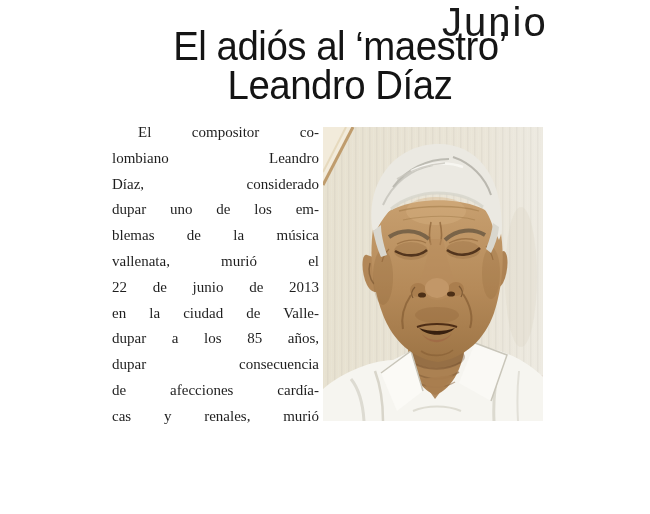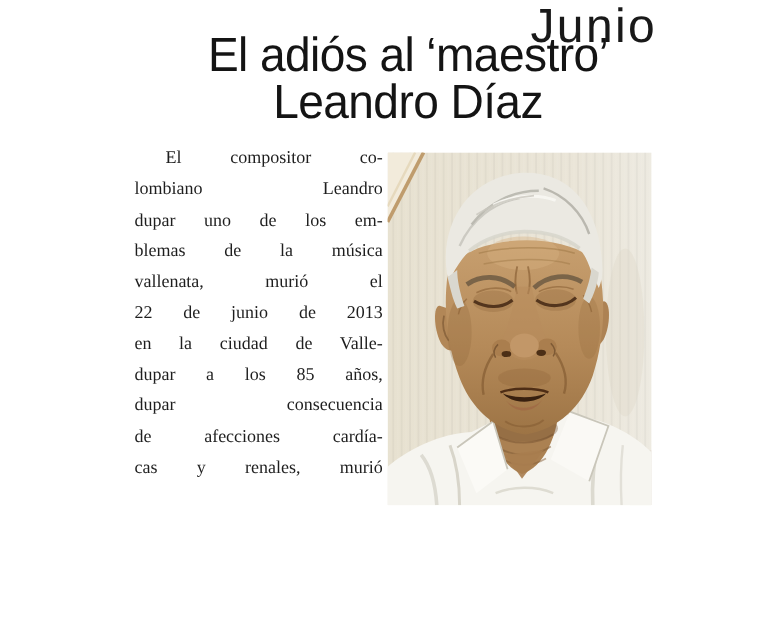--- a/index.html
+++ b/index.html
@@ -74,20 +74,21 @@
   <div class="masthead">Junio</div>
 
   <h1 class="headline">
     <span class="hl-line">El adiós al ‘maestro’</span>
     <span class="hl-line">Leandro Díaz</span>
   </h1>
 
   <div class="col">
     <div class="jline indent">El compositor co-</div>
     <div class="jline">lombiano Leandro</div>
+    <div class="jline">Díaz, considerado</div>
     <div class="jline">dupar uno de los em-</div>
     <div class="jline">blemas de la música</div>
     <div class="jline">vallenata, murió el</div>
     <div class="jline">22 de junio de 2013</div>
     <div class="jline">en la ciudad de Valle-</div>
     <div class="jline">dupar a los 85 años,</div>
     <div class="jline">dupar consecuencia</div>
     <div class="jline">de afecciones cardía-</div>
     <div class="jline">cas y renales, murió</div>
   </div>

